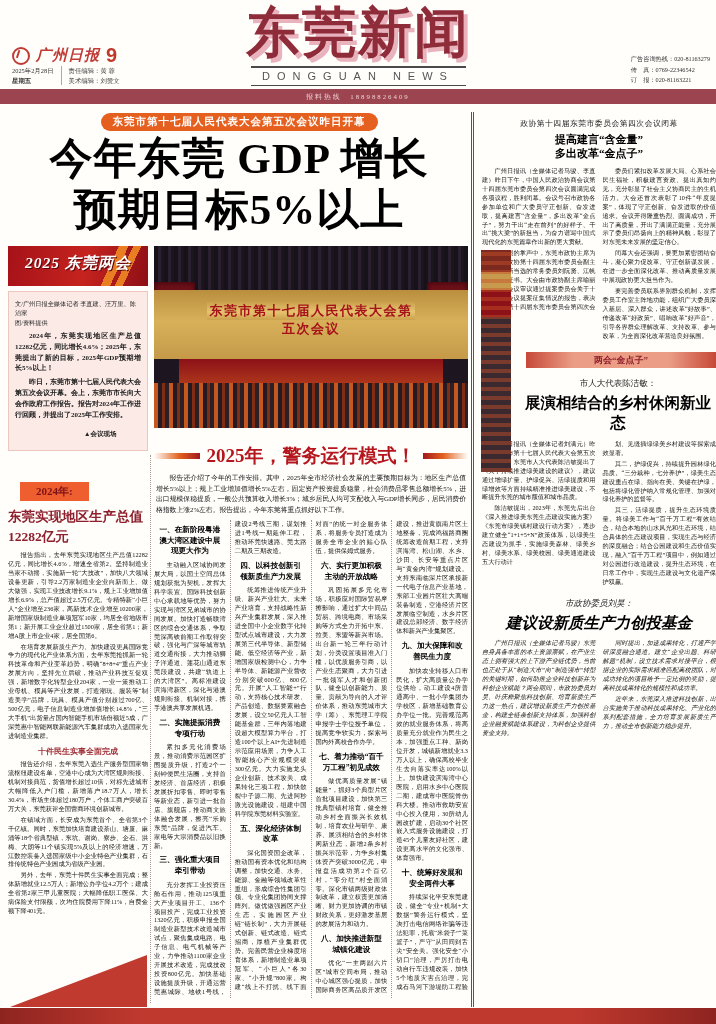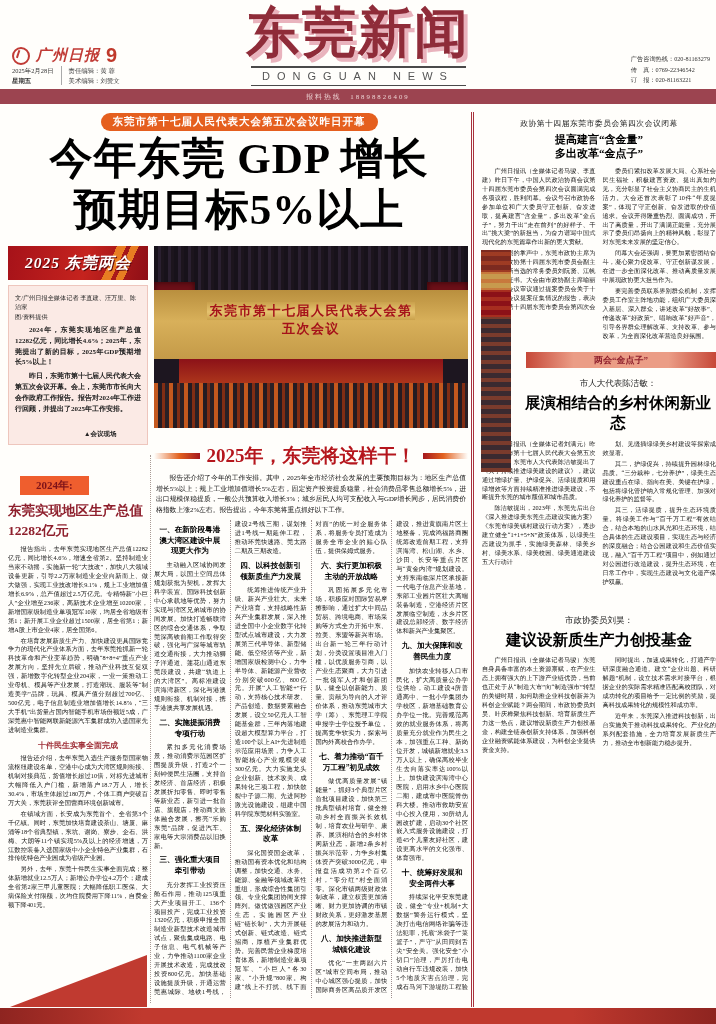--- a/index.html
+++ b/index.html
@@ -25,21 +25,21 @@
   .contacts{position:absolute;right:6px;top:54px;font-size:6.2px;color:#333;line-height:1.7;}
   .hotline-bar{position:absolute;left:0;top:89px;width:716px;height:15px;background:#9c4450;
         color:#ecd3d3;font-size:6.8px;text-align:center;line-height:15px;letter-spacing:2px;}
   
   .lead{position:absolute;left:8px;top:111px;width:462px;text-align:center;}
   .kicker{display:inline-block;background:#e55f1e;color:#fff;font-size:10.5px;font-weight:bold;
         padding:2px 12px;border-radius:9px;letter-spacing:1px;}
   .big-head{margin:4px 0 0;font-size:43px;line-height:1.1;font-weight:900;color:#000;letter-spacing:1px;}
   
   .left-col{position:absolute;left:8px;top:246px;width:140px;}
-  .topic-banner{height:34px;position:relative;overflow:hidden;color:#fff;font-weight:900;font-style:italic;
+  .topic-banner{height:40px;position:relative;overflow:hidden;color:#fff;font-weight:900;font-style:italic;
         font-size:15.5px;text-align:center;line-height:34px;letter-spacing:1px;text-shadow:1px 1px 0 #5e0508;
         background:
           linear-gradient(115deg,transparent 0 70%,#e87d22 70% 76%,transparent 76% 79%,#e87d22 79% 84%,transparent 84%),
           linear-gradient(100deg,#a61219 0%,#c5231e 55%,#8e0f16 100%);}
   .pink-box{margin-top:5px;background:#fbeae5;border:1px solid #eec6bd;padding:7px 6px;height:160px;
         box-sizing:border-box;overflow:hidden;}
   .byline{font-size:6.2px;color:#222;line-height:1.5;margin-bottom:4px;}
   .lead-para{font-size:7px;font-weight:bold;line-height:1.55;text-align:justify;text-indent:2em;margin:0 0 3px;color:#222;}
   .recap{margin-top:30px;}
   .recap-label{display:inline-block;margin-left:12px;background:#ef5e2e;color:#7d1219;font-weight:900;
@@ -90,21 +90,21 @@
   .beside-photo{margin-left:36px;}
   .side-photo{position:absolute;left:7px;top:138px;width:30px;height:222px;overflow:hidden;
         background:linear-gradient(#7c2a20 0 10%,#c79a4e 10% 18%,#8c1118 18% 30%,#3a2a30 30% 100%);}
   .side-photo::after{content:"";position:absolute;inset:0;
         background:repeating-linear-gradient(0deg,rgba(200,80,40,.45) 0 4px,transparent 4px 9px);}
   .gold-banner{margin:9px 0 10px 44px;height:16px;line-height:16px;text-align:center;font-size:9px;font-weight:900;
         color:#8e1f2c;background:linear-gradient(to right,#c64838,#eb9d86 25% 75%,#c64838);}
   .a-label{font-size:8.5px;text-align:center;color:#222;margin:2px 0 3px;}
   .indent-head{padding-left:38px;}
   .art2-head{font-size:15.5px;}
-  .art3{margin-top:26px;}
+  .art3{margin-top:9px;font-style:italic;}
   
   .corner-triangle{position:absolute;left:10px;top:955px;width:137px;height:52px;background:#c03a30;
         clip-path:polygon(0 100%,100% 0,100% 100%);}
   .bottom-bar{position:absolute;left:0;top:1008px;width:716px;height:16px;
         background:linear-gradient(to right,#8e2420,#c0392e 20% 80%,#8e2420);}
 </style>
 </head>
 <body>
 
 <div class="page">
@@ -174,21 +174,21 @@
     <div class="ph-banner">东莞市第十七届人民代表大会第五次会议</div>
     <div class="ph-stage"></div>
     <div class="ph-seats"></div>
   </div>
   <div class="photo-caption">▲会议现场</div>
   <div class="v-dotted"></div>
 
   <div class="center-art">
     <div class="band">
       <span class="bar l"></span>
-      <h3>2025年，东莞将这样干！</h3>
+      <h3>2025年，警务运行模式！</h3>
       <span class="bar r"></span>
     </div>
     <p class="intro">报告还介绍了今年的工作安排。其中，2025年全市经济社会发展的主要预期目标为：地区生产总值增长5%以上；规上工业增加值增长5%左右，固定资产投资提质稳量，社会消费品零售总额增长5%，进出口规模保稳提质，一般公共预算收入增长3%；城乡居民人均可支配收入与GDP增长同步，居民消费价格指数上涨2%左右。报告提出，今年东莞将重点抓好以下工作。</p>
     <div class="cols4">
       <h4>一、在新阶段粤港澳大湾区建设中展现更大作为</h4>
       <p>主动融入区域协同发展大局，以国土空间总体规划获批为契机，发挥大科学装置、国际科技创新中心承载地等优势，努力实现与湾区兄弟城市的协同发展。加快打造畅联湾区的综合交通体系，争取莞深高铁前期工作取得突破，强化与广深等城市轨道交通衔接，大力推动狮子洋通道、莲花山通道东莞段建设，共建“轨道上的大湾区”。高标准建设滨海湾新区，深化与港澳规则衔接、机制对接，携手港澳共享发展机遇。</p>
       <h4>二、实施提振消费专项行动</h4>
       <p>紧扣多元化消费场景，推动消费示范园区扩围提质升级，打造2个一刻钟便民生活圈，支持首发经济、首店经济，积极发展折扣零售、即时零售等新业态，新引进一批首店、旗舰店，推动商文旅体融合发展，擦亮“乐购东莞”品牌，促进汽车、家电等大宗消费品以旧换新。</p>
       <h4>三、强化重大项目牵引带动</h4>
       <p>充分发挥工业投资压舱石作用，推动125项重大产业项目开工、136个项目投产，完成工业投资1320亿元，积极申报全国制造业新型技术改造城市试点，聚焦集成电路、电子信息、电气机械等产业，力争推动1100家企业开展技术改造，完成技改投资800亿元。加快基础设施提质升级，开通运营莞惠城际、地铁1号线，建设2号线三期，谋划推进1号线一期延伸工程，推动环莞快速路、莞太路二期及三期改造。</p>

